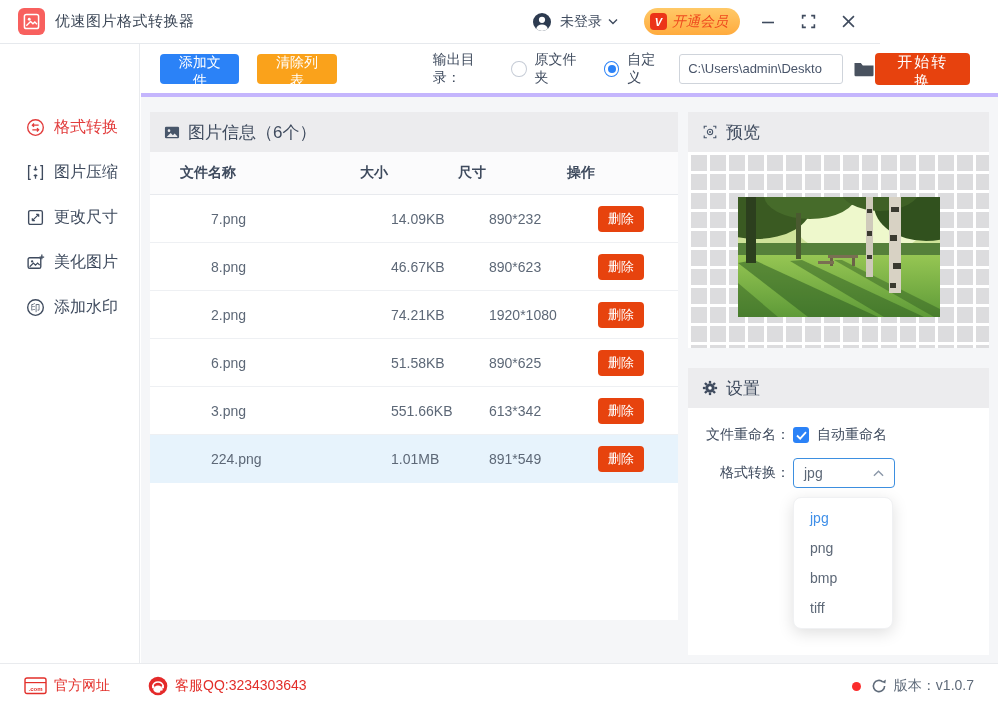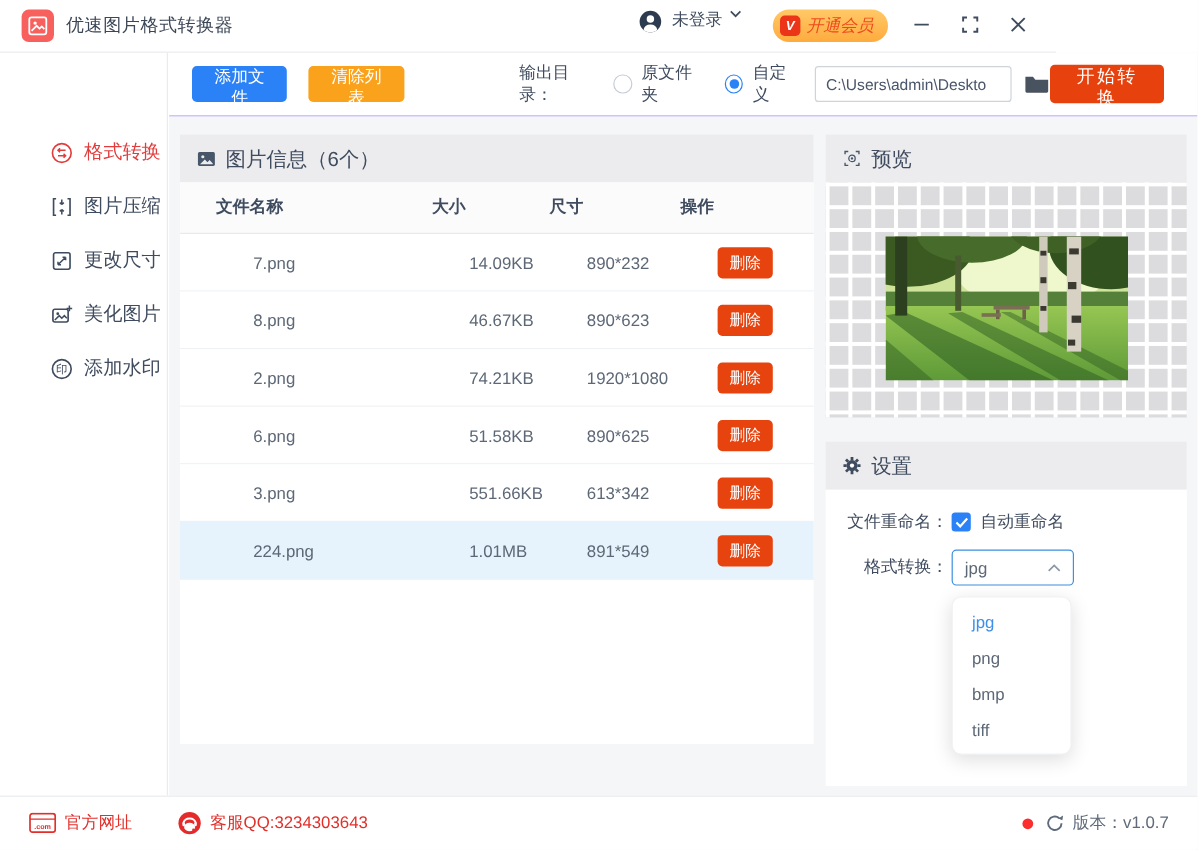--- a/index.html
+++ b/index.html
@@ -5,46 +5,46 @@
   * { margin:0; padding:0; box-sizing:border-box; }
   html,body { width:998px; height:708px; }
   body { font-family:"Liberation Sans","DejaVu Sans",sans-serif; font-size:14px; color:#3f4b5e; background:#fff; }
   .window { position:relative; width:998px; height:708px; overflow:hidden; background:#fff; }
 
   
   .titlebar { position:absolute; top:0; left:0; width:880px; height:44px; background:#fff;
     border-bottom:1px solid #e6e9ed; display:flex; align-items:center; padding:0 20px; }
   .logo { width:27px; height:27px; border-radius:6px; background:#f8605e; display:flex; align-items:center; justify-content:center; margin-left:-2px; }
   .app-title { margin-left:10px; font-size:15px; color:#3b4656; letter-spacing:.5px; }
-  .tb-right { margin-left:auto; display:flex; align-items:flex-start; }
+  .tb-right { margin-left:auto; display:flex; align-items:center; }
   .login-label { margin-left:8px; color:#3f4b5e; }
   .chev { margin-left:6px; display:flex; }
   .vip-pill { margin-left:26px; height:27px; padding:0 12px 0 6px; border-radius:14px;
     background:linear-gradient(180deg,#ffc967,#ffab3e); display:flex; align-items:center; cursor:pointer; }
   .vip-ic { width:17px; height:17px; border-radius:4px; background:#ec3418; color:#fff; font-weight:bold; font-size:11px;
     display:flex; align-items:center; justify-content:center; font-style:italic; }
   .vip-label { margin-left:5px; color:#ef4a1e; font-size:14px;font-style:italic; }
   .win-btn { display:flex; align-items:center; justify-content:center; width:24px; height:24px; cursor:pointer; }
   .win-btn.min { margin-left:16px; }
   .win-btn.max { margin-left:16px; }
   .win-btn.cls { margin-left:16px; }
 
   
   .sidebar { position:absolute; top:44px; left:0; width:140px; height:619px; background:#fff; border-right:1px solid #e9ebee; }
-  .nav-item { height:45px; display:flex; align-items:center; padding-left:42px; gap:9px; font-size:16px; color:#3f4b5e; cursor:pointer; }
+  .nav-item { height:45px; display:flex; align-items:center; padding-left:26px; gap:9px; font-size:16px; color:#3f4b5e; cursor:pointer; }
   .nav-item:first-child { margin-top:61px; }
   .nav-item.active { color:#e23d3d; }
   .nav-item svg { flex:0 0 auto; }
 
   
   .main-bg { position:absolute; top:44px; left:141px; width:857px; height:619px; background:#f5f6f8; }
 
   
   .toolbar { position:absolute; top:44px; left:141px; width:857px; height:53px; background:#fff;
-    border-bottom:1px solid #c4b5fd; display:flex; align-items:center; padding:0 28px 0 19px; }
+    border-bottom:4px solid #c4b5fd; display:flex; align-items:center; padding:0 28px 0 19px; }
   .btn { border:none; border-radius:4px; color:#fff; font-size:14px; height:30px; padding:0 13px; cursor:pointer; font-family:inherit; }
   .btn-add { background:#2b82f7; }
   .btn-clear { background:#faa21b; margin-left:18px; }
   .out-label { margin-left:96px; color:#3f4b5e; }
   .radio { width:16px; height:16px; border-radius:50%; background:#fff; border:1px solid #c6ccd6; margin-left:12px; cursor:pointer; position:relative; }
   .radio.checked { border-color:#2b82f7; margin-left:16px; }
   .radio.checked::after { content:""; position:absolute; left:3px; top:3px; width:8px; height:8px; border-radius:50%; background:#2b82f7; }
   .radio-label { margin-left:8px; color:#3f4b5e; }
   .path-input { margin-left:12px; width:164px; height:30px; border:1px solid #cfd4db; border-radius:3px; padding:0 8px;
     font-size:13px; color:#49556a; font-family:inherit; outline:none; }

